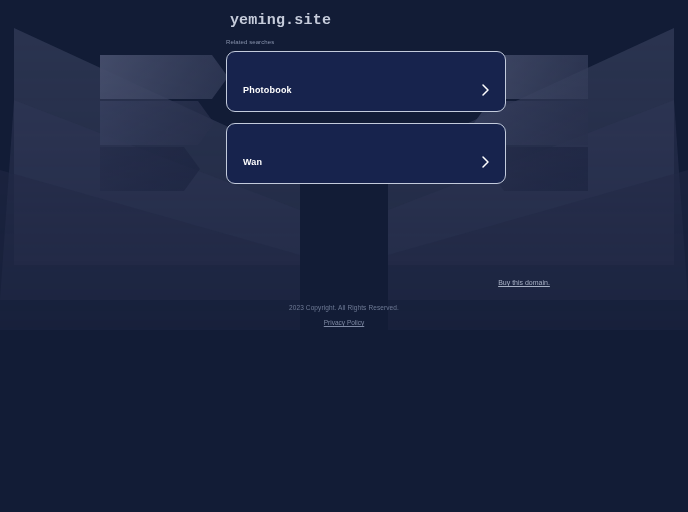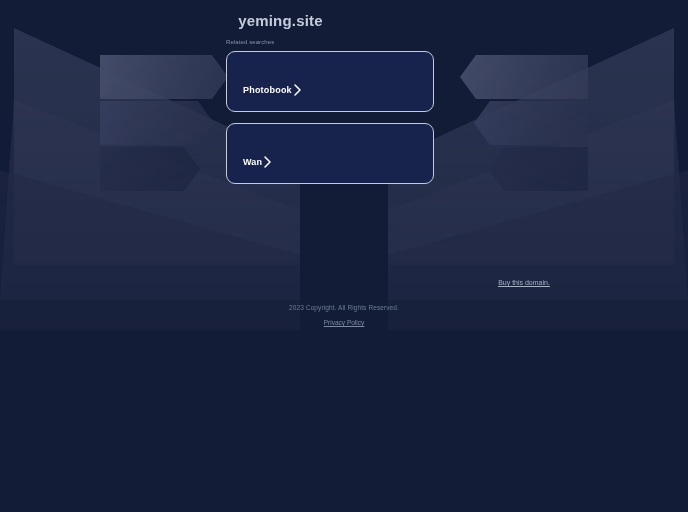--- a/index.html
+++ b/index.html
@@ -37,20 +37,21 @@
   #site-title {
     position: absolute;
     top: 12px;
     left: 0;
     width: 561px;
     text-align: center;
     color: #c6ccdb;
     font-size: 15px;
     font-weight: bold;
     letter-spacing: 0.2px;
+    font-family: Liberation Mono, monospace;
   }
 
   #related-label {
     position: absolute;
     top: 39px;
     left: 226px;
     color: #8792ac;
     font-size: 6px;
     letter-spacing: 0.1px;
   }
@@ -59,22 +60,22 @@
     position: absolute;
     top: 51px;
     left: 226px;
     width: 236px;
   }
 
   .related-card {
     position: relative;
     display: flex;
     align-items: center;
-    justify-content: flex-start;
-    width: 208px;
+    justify-content: space-between;
+    width: 280px;
     height: 61px;
     margin-bottom: 11px;
     padding: 16px 14px 0 16px;
     background: #17234d;
     border: 1px solid #c3cbdc;
     border-radius: 9px;
     cursor: pointer;
   }
 
   .related-card:last-child { margin-bottom: 4px; }

